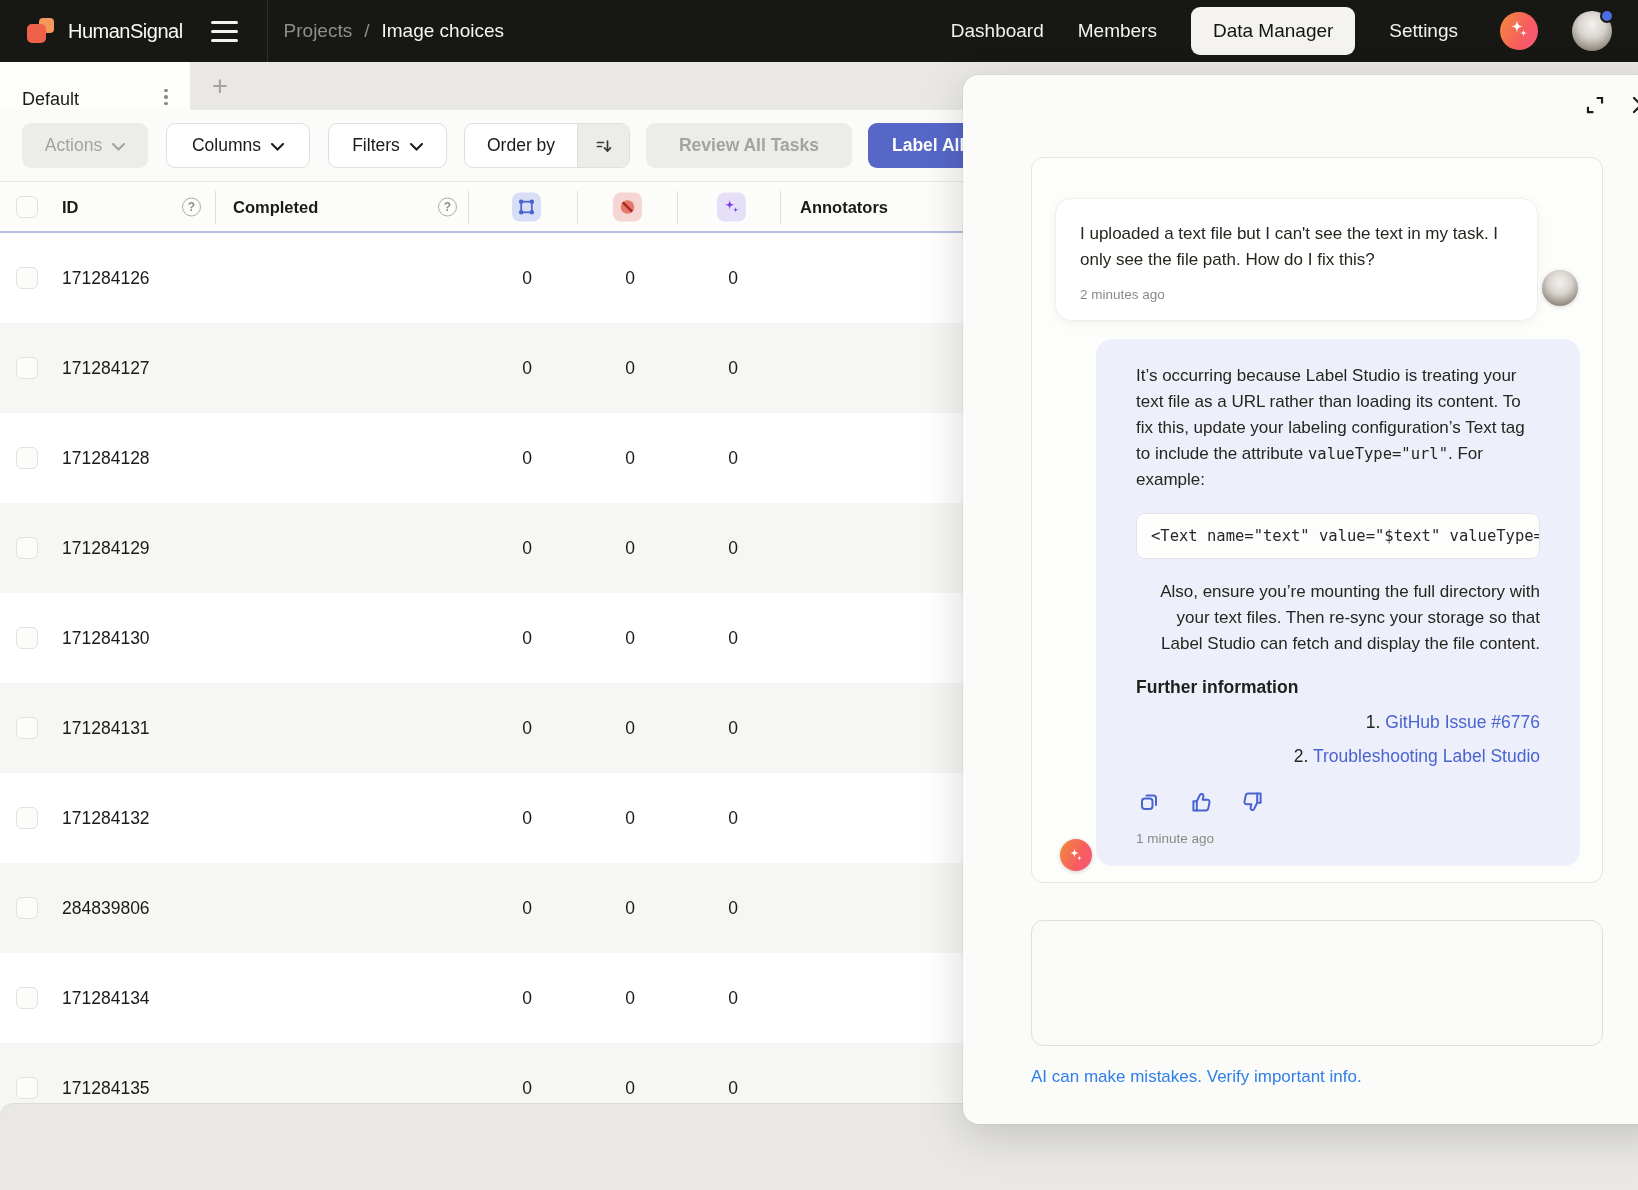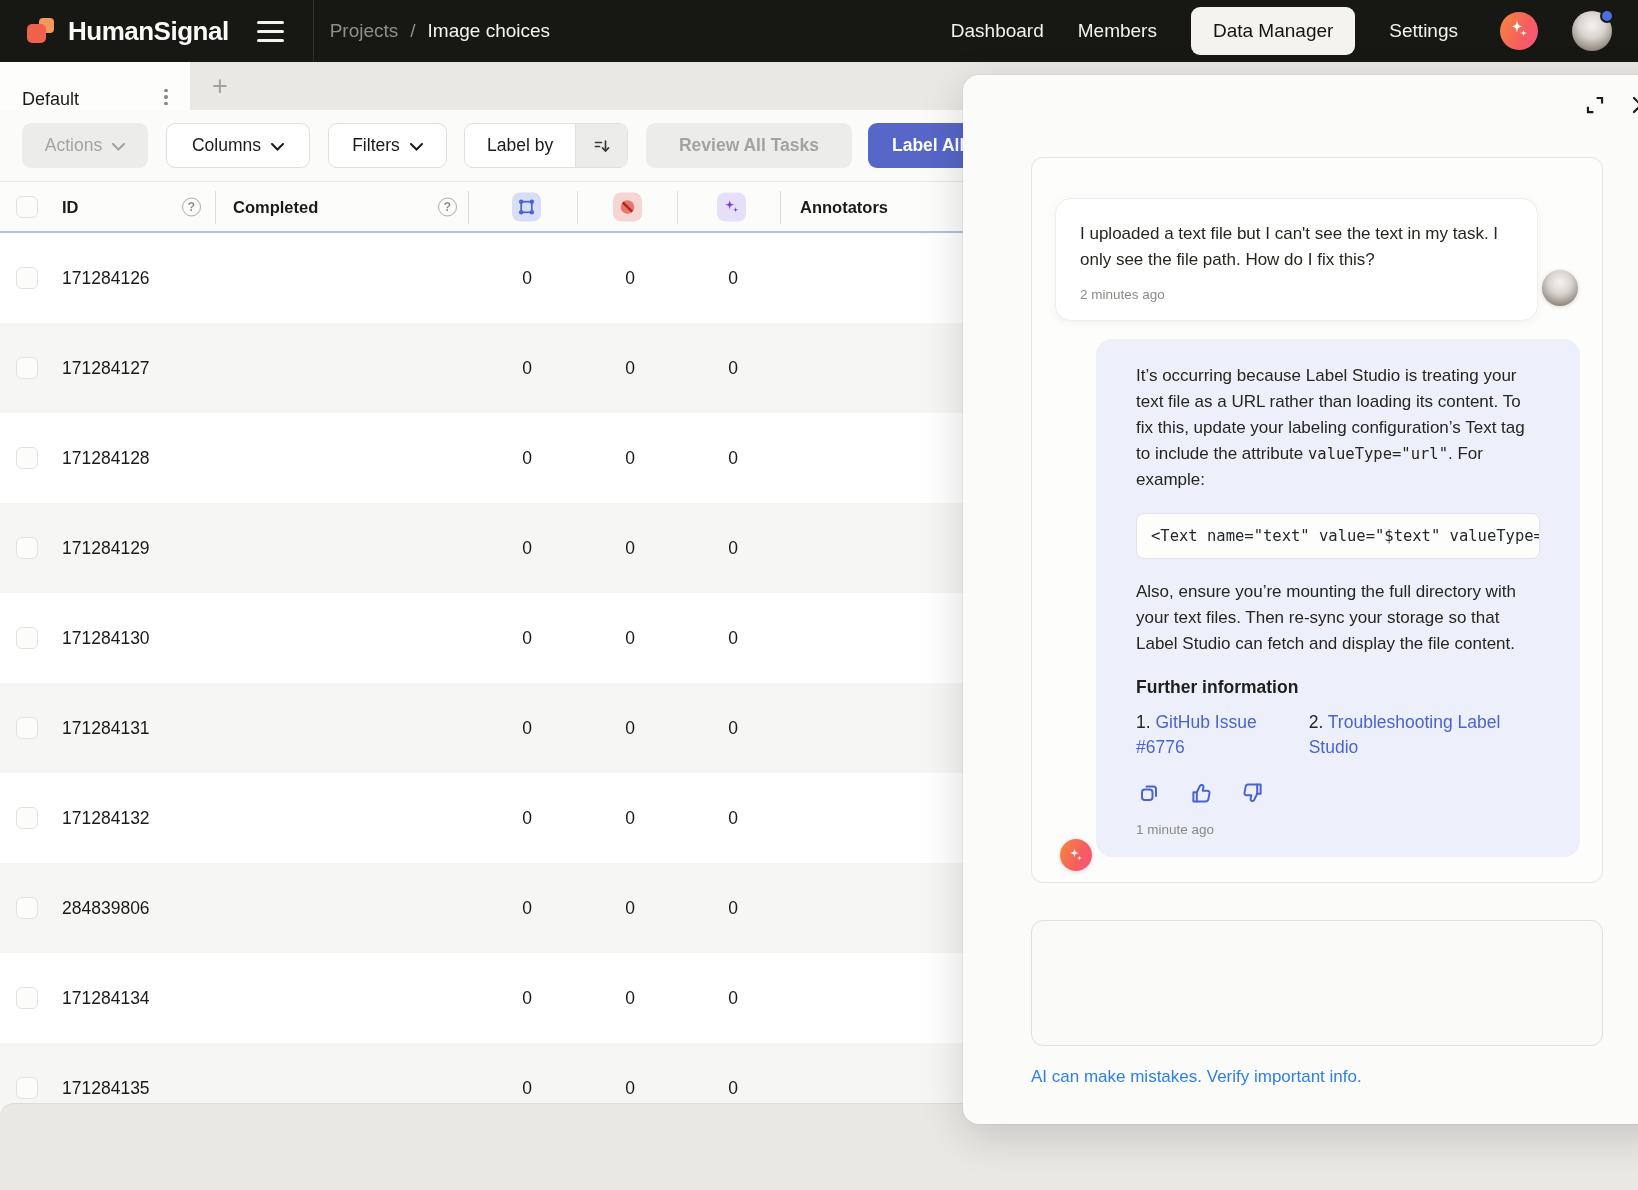--- a/index.html
+++ b/index.html
@@ -7,21 +7,21 @@
   .app {
     position:relative; width:1638px; height:1190px; overflow:hidden;
     background:#F8F8F6; font-family:"Liberation Sans", sans-serif; color:#1C1C1A;
   }
   
   .navbar { position:absolute; left:0; top:0; width:1638px; height:62px; background:#171714; display:flex; align-items:center; z-index:10; }
   .brand { display:flex; align-items:center; gap:10px; padding-left:26px; }
   .logo-mark { position:relative; width:32px; height:32px; }
   .logo-sq-orange { position:absolute; left:13px; top:3px; width:15px; height:15px; border-radius:4px; background:#F6975C; }
   .logo-sq-coral { position:absolute; left:1px; top:9px; width:19px; height:19px; border-radius:5px; background:#F0614C; }
-  .brand-name { color:#FAFAF8; font-size:26px; font-weight:700; letter-spacing:-0.5px; }
+  .brand-name { color:#FAFAF8; font-size:20px; font-weight:400; letter-spacing:-0.5px; }
   .hamburger { margin-left:28px; width:30px; height:30px; display:flex; flex-direction:column; justify-content:center; gap:6px; cursor:pointer; }
   .hamburger span { display:block; width:27px; height:3px; border-radius:2px; background:#F2F2F0; }
   .nav-divider { width:1px; height:62px; background:#2E2E2A; margin-left:26px; }
   .breadcrumb { display:flex; align-items:center; gap:12px; margin-left:16px; font-size:19px; }
   .crumb-parent { color:#8F8F8A; }
   .crumb-sep { color:#8F8F8A; }
   .crumb-current { color:#F5F5F3; font-weight:500; }
   .nav-right { margin-left:auto; display:flex; align-items:center; gap:34px; padding-right:26px; }
   .nav-link { color:#F2F2F0; font-size:19px; cursor:pointer; white-space:nowrap; }
   .nav-pill { background:#F4F3F0; color:#141412; font-size:19px; font-weight:500; padding:13px 22px; border-radius:9px; cursor:pointer; white-space:nowrap; }
@@ -73,23 +73,23 @@
   .bubble-user { position:absolute; left:23px; top:40px; width:483px; background:#FFFFFF; border:1px solid #F0EFEB; border-radius:16px; padding:22px 24px 18px; box-shadow:0 2px 10px rgba(0,0,0,0.05); }
   .bubble-user .msg-text { font-size:17px; line-height:26px; color:#26261F; }
   .timestamp { margin-top:14px; font-size:13.5px; color:#8A8984; }
   .chat-avatar-user { position:absolute; left:510px; top:112px; width:36px; height:36px; border-radius:50%;
     background:radial-gradient(circle at 50% 35%, #F5F2EF 0%, #D8D3CE 40%, #9C948B 72%, #5E5347 100%); box-shadow:0 1px 4px rgba(0,0,0,0.15); }
   .bubble-ai { position:absolute; left:64px; top:181px; width:484px; background:#EDF0FB; border-radius:16px; padding:24px 40px 20px; }
   .bubble-ai p { font-size:17px; line-height:26px; color:#26261F; }
   .bubble-ai .mono { font-family:"DejaVu Sans Mono", monospace; font-size:15.5px; }
   .codeblock { margin:20px 0 4px; background:#FDFDFC; border:1px solid #E3E3EC; border-radius:8px; height:46px; display:flex; align-items:center; padding:0 14px; overflow:hidden; }
   .codeblock code { font-family:"DejaVu Sans Mono", monospace; font-size:15.5px; color:#24292E; white-space:pre; }
-  .para2 { margin-top:20px; }
+  .para2 { margin-top:20px;text-align:right; }
   .further { margin-top:20px; font-size:17.5px; font-weight:700; color:#1F1F1C; }
-  .ai-list { margin-top:12px; display:flex; flex-direction:row; gap:9px; }
+  .ai-list { margin-top:12px; display:flex; flex-direction:column; gap:9px;text-align:right; }
   .ai-list-item { font-size:17.5px; line-height:25px; color:#26261F; }
   .ai-link { color:#4A63D0; cursor:pointer; }
   .msg-actions { margin-top:20px; display:flex; align-items:center; gap:26px; }
   .act-icon { width:26px; height:26px; cursor:pointer; display:flex; align-items:center; justify-content:center; }
   .flip { transform:rotate(180deg); }
   .ai-ts { margin-top:16px; font-size:13.5px; color:#8A8984; }
   .chat-avatar-ai { position:absolute; left:28px; top:681px; width:32px; height:32px; border-radius:50%;
     background:linear-gradient(115deg,#F28B3B 0%,#F75D5F 60%,#F65680 100%); display:flex; align-items:center; justify-content:center; box-shadow:0 1px 4px rgba(0,0,0,0.18); }
   .chat-input { position:absolute; left:68px; top:845px; width:572px; height:126px; border:1px solid #DFDEDA; border-radius:12px; background:#FAFAF8; resize:none; outline:none; font-family:"Liberation Sans", sans-serif; font-size:16px; padding:14px; color:#26261F; }
   .disclaimer { position:absolute; left:68px; top:992px; font-size:17px; color:#2E7FE8; cursor:pointer; }
@@ -162,21 +162,21 @@
             <polyline points="1,1 6.5,6.5 12,1"></polyline>
           </svg></span>
     </div>
     <div class="btn btn-outline" style="left:328px; width:119px;">
       <span>Filters</span>
       <span class="chev"><svg width="13" height="8" viewBox="0 0 13 8" fill="none" stroke="#1A1A18" stroke-width="2" stroke-linecap="round">
             <polyline points="1,1 6.5,6.5 12,1"></polyline>
           </svg></span>
     </div>
     <div class="orderby">
-      <span class="ob-label">Label by</span>
+      <span class="ob-label">Order by</span>
       <span class="ob-icon">
         <svg width="20" height="20" viewBox="0 0 20 20" fill="none" stroke="#3A3A36" stroke-width="1.7" stroke-linecap="round">
           <line x1="3.5" y1="6.5" x2="9.5" y2="6.5"></line>
           <line x1="3.5" y1="10.5" x2="7.5" y2="10.5"></line>
           <line x1="13.5" y1="5" x2="13.5" y2="14.5"></line>
           <polyline points="10.5,11.8 13.5,15 16.5,11.8"></polyline>
         </svg>
       </span>
     </div>
     <div class="btn btn-disabled" style="left:646px; width:206px; font-weight:600;">

